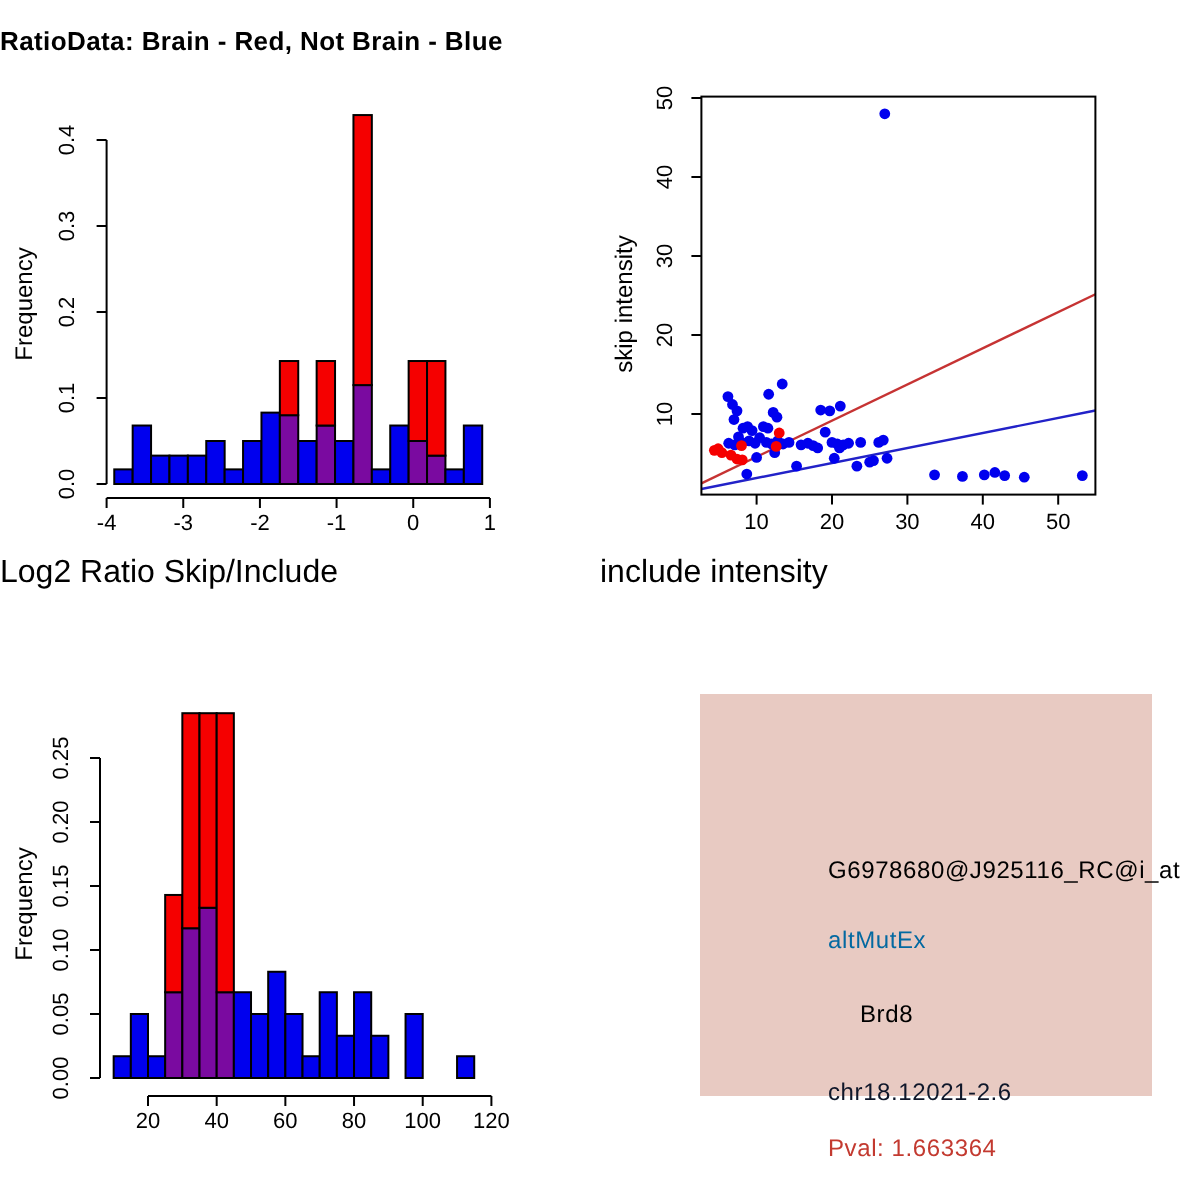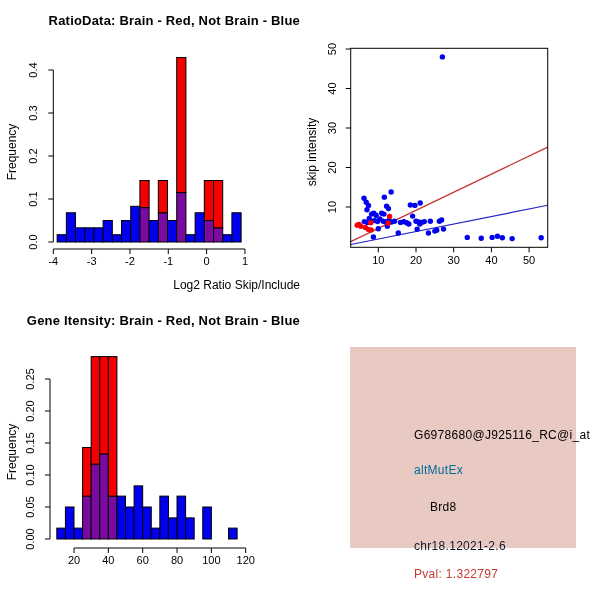--- a/index.html
+++ b/index.html
@@ -1,22 +1,22 @@
 <!DOCTYPE html>
 <html><head>
 <meta charset="utf-8">
 <style>
   html,body{margin:0;padding:0;background:#ffffff;}
   body{font-family:"Liberation Sans",sans-serif;color:#000;}
   .fig{position:relative;width:600px;height:600px;background:#fff;overflow:hidden;}
   .panel{position:absolute;width:300px;height:300px;}
   .plot{position:absolute;left:0;top:0;}
-  .title{position:absolute;top:13px;left:0;width:100%;text-align:right;
+  .title{position:absolute;top:13px;left:0;width:100%;text-align:left;
          font-size:13px;font-weight:bold;letter-spacing:0.2px;}
-  .xlab{position:absolute;top:278px;left:0;width:100%;text-align:right;font-size:12px;}
+  .xlab{position:absolute;top:278px;left:0;width:100%;text-align:left;font-size:16px;}
   .ylab{position:absolute;left:-67px;top:144px;width:160px;height:16px;text-align:center;
         font-size:12px;transform:rotate(-90deg);}
   svg text{font-family:"Liberation Sans",sans-serif;font-size:11px;fill:#000;}
   .infobox{position:absolute;left:50px;top:47px;width:226px;height:201px;}
   .infoline{position:absolute;left:64px;font-size:12px;letter-spacing:0.3px;white-space:nowrap;}
 </style>
 </head>
 <body>
 
 <div class="fig">
@@ -165,20 +165,21 @@
         <line x1="45.7" y1="167.5" x2="50.7" y2="167.5" stroke="#000000"></line>
         <text x="36" y="167.5" text-anchor="middle" transform="rotate(-90 36 167.5)">20</text>
         <line x1="45.7" y1="128" x2="50.7" y2="128" stroke="#000000"></line>
         <text x="36" y="128" text-anchor="middle" transform="rotate(-90 36 128)">30</text>
         <line x1="45.7" y1="88.5" x2="50.7" y2="88.5" stroke="#000000"></line>
         <text x="36" y="88.5" text-anchor="middle" transform="rotate(-90 36 88.5)">40</text>
         <line x1="45.7" y1="49" x2="50.7" y2="49" stroke="#000000"></line>
         <text x="36" y="49" text-anchor="middle" transform="rotate(-90 36 49)">50</text>
       </svg>
     <div class="ylab">skip intensity</div>
+    <div class="xlab">include intensity</div>
   </div>
 
   <div class="panel" style="left:0;top:300px;">
     <svg class="plot" id="svg-gene-hist" width="300" height="300" viewBox="0 0 300 300">
         <rect x="56.83" y="228.12" width="8.584999999999994" height="10.879999999999995" fill="#0000EE" stroke="#000000" stroke-width="1"></rect>
         <rect x="65.41499999999999" y="207" width="8.585000000000008" height="32" fill="#0000EE" stroke="#000000" stroke-width="1"></rect>
         <rect x="74" y="228.12" width="8.585000000000008" height="10.879999999999995" fill="#0000EE" stroke="#000000" stroke-width="1"></rect>
         <rect x="82.58500000000001" y="196.12" width="8.584999999999994" height="42.879999999999995" fill="#7A0AA0" stroke="#000000" stroke-width="1"></rect>
         <rect x="82.58500000000001" y="147.48000000000002" width="8.584999999999994" height="48.639999999999986" fill="#F50000" stroke="#000000" stroke-width="1"></rect>
         <rect x="91.17" y="164.12" width="8.584999999999994" height="74.88" fill="#7A0AA0" stroke="#000000" stroke-width="1"></rect>
@@ -218,27 +219,26 @@
         <text x="34" y="207" text-anchor="middle" transform="rotate(-90 34 207)">0.05</text>
         <line x1="45" y1="175" x2="50" y2="175" stroke="#000000"></line>
         <text x="34" y="175" text-anchor="middle" transform="rotate(-90 34 175)">0.10</text>
         <line x1="45" y1="143" x2="50" y2="143" stroke="#000000"></line>
         <text x="34" y="143" text-anchor="middle" transform="rotate(-90 34 143)">0.15</text>
         <line x1="45" y1="111" x2="50" y2="111" stroke="#000000"></line>
         <text x="34" y="111" text-anchor="middle" transform="rotate(-90 34 111)">0.20</text>
         <line x1="45" y1="79" x2="50" y2="79" stroke="#000000"></line>
         <text x="34" y="79" text-anchor="middle" transform="rotate(-90 34 79)">0.25</text>
       </svg>
-    <div class="title">Gene Itensity: Brain - Red, Not Brain - Blue</div>
     <div class="ylab">Frequency</div>
   </div>
 
   <div class="panel" style="left:300px;top:300px;">
     <div class="infobox" style="background: rgb(232, 202, 194);">
       <div class="infoline" style="top: 81px; color: rgb(0, 0, 0);">G6978680@J925116_RC@i_at</div>
       <div class="infoline" style="top: 116px; color: #0369a1;">altMutEx</div>
       <div class="infoline" style="top: 153px; color: rgb(0, 0, 0); margin-left: 16px;">Brd8</div>
       <div class="infoline" style="top: 192px; color: #0f172a;">chr18.12021-2.6</div>
-      <div class="infoline" style="top: 220px; color: rgb(195, 58, 48);">Pval: 1.322797</div>
+      <div class="infoline" style="top: 220px; color: rgb(195, 58, 48);">Pval: 1.663364</div>
     </div>
   </div>
 
 </div>
 
 </body></html>

